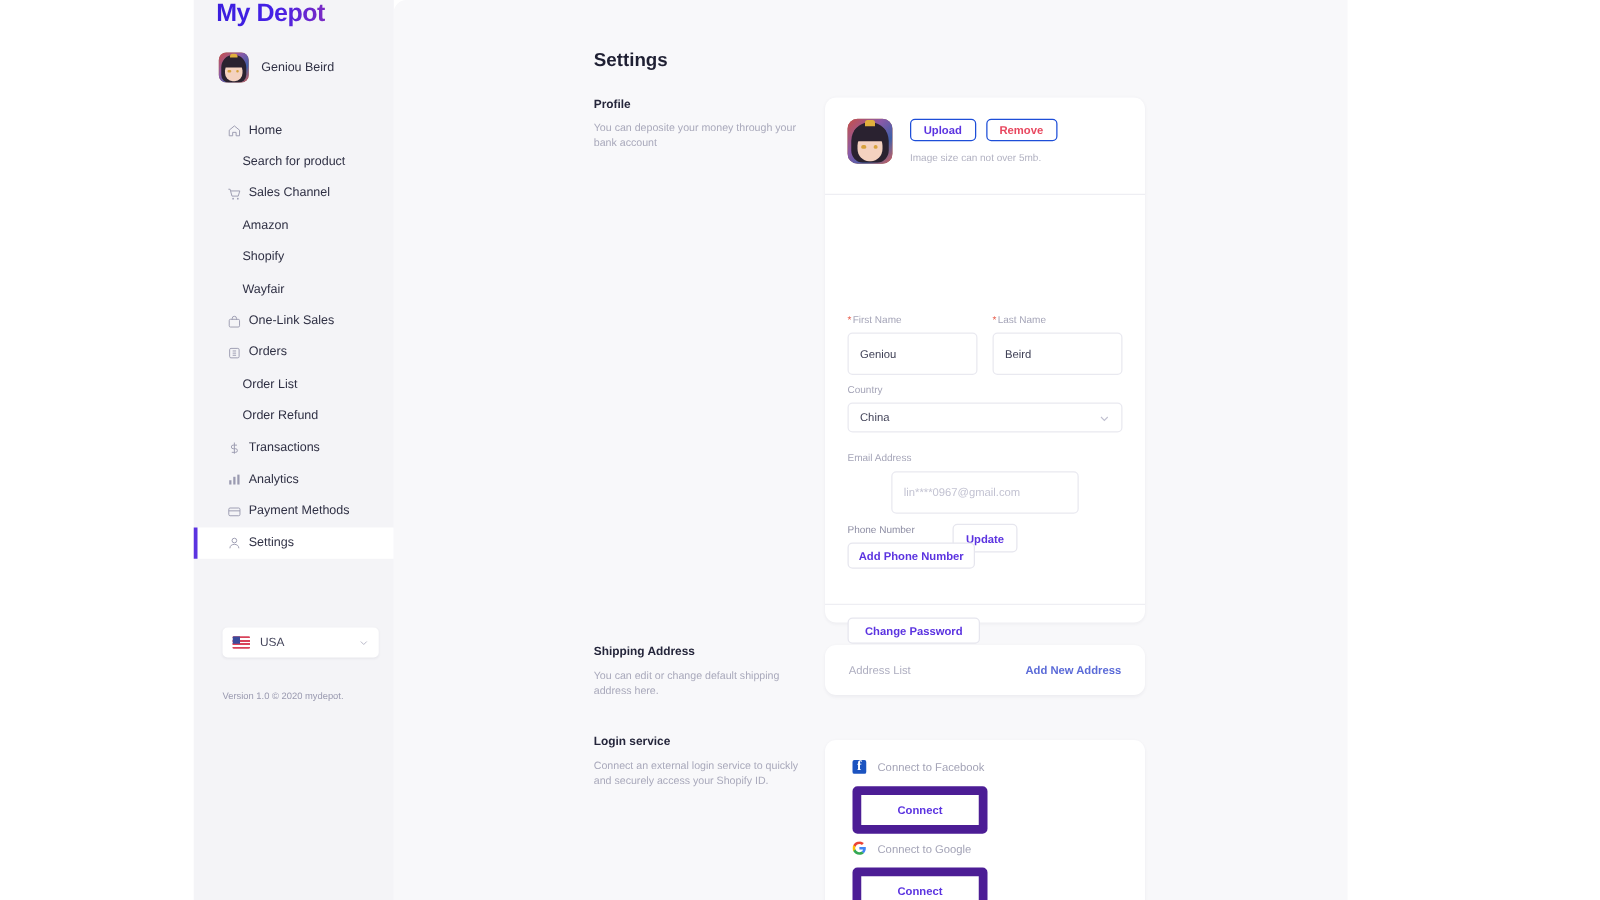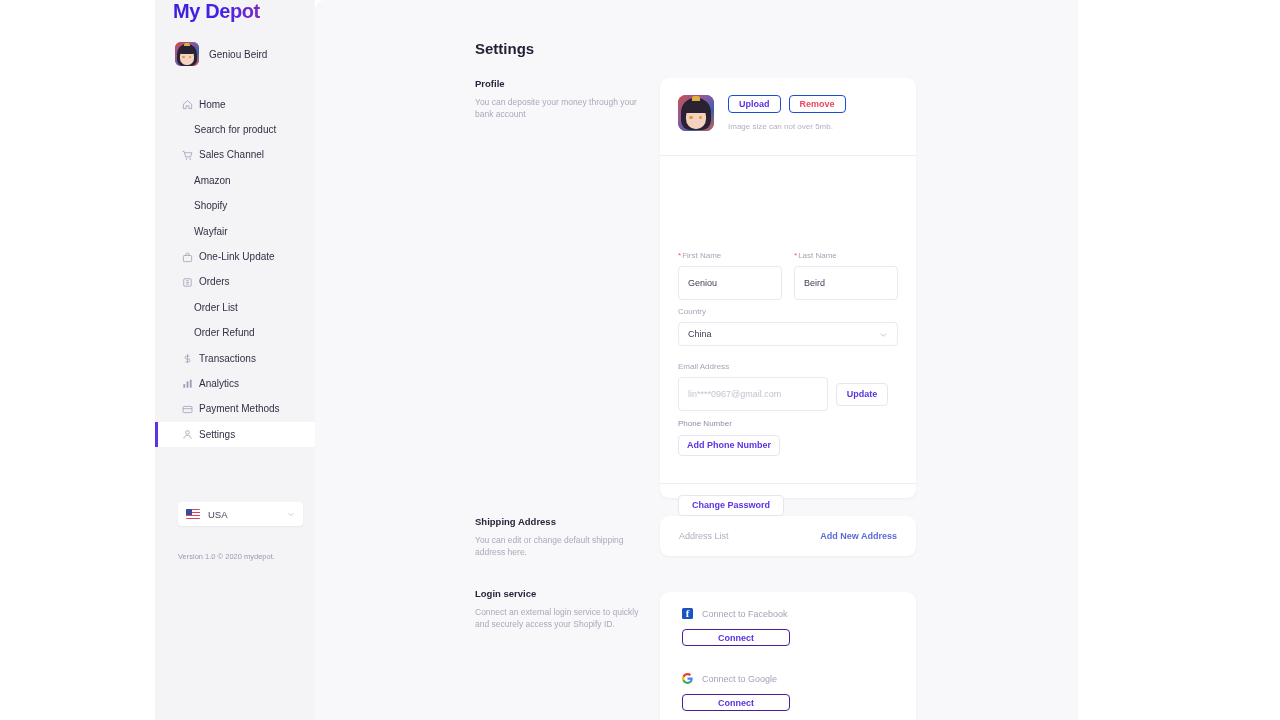--- a/index.html
+++ b/index.html
@@ -296,21 +296,21 @@
   .row2 {
     position: absolute;
     left: 18px; top: 173px;
     width: 220px;
     display: flex; gap: 12px;
   }
   .row2 > div { width: 104px; }
 
   .grp-country { position: absolute; left: 18px; top: 229px; width: 220px; }
   .grp-email   { position: absolute; left: 18px; top: 284px; width: 220px; }
-  .grp-email .line { display: flex; gap: 8px; align-items: center; }
+  .grp-email .line { display: flex; gap: 8px; align-items: center; flex-direction: column; }
   .grp-email .inp { width: 150px; }
   .btn-update {
     height: 23px; width: 52px;
     border: 1px solid #e6e6ee;
     border-radius: 4px;
     background: #fff;
     color: #5b33e0;
     font-size: 9px; font-weight: bold;
     font-family: "Liberation Sans", sans-serif;
     cursor: pointer;
@@ -357,22 +357,22 @@
     display: flex; align-items: center; justify-content: space-between;
   }
   .addr-inner .al { font-size: 9px; color: #aeaec0; }
   .addr-inner .an { font-size: 9px; font-weight: bold; color: #5b6bd8; cursor: pointer; }
 
   
   .svc { position: absolute; left: 22px; }
   .svc .hdr { display: flex; align-items: center; gap: 9px; margin-bottom: 10px; }
   .svc .hdr .nm { font-size: 9px; color: #a3a3b6; }
   .btn-connect {
-    width: 108px; height: 17px;
-    border: 1px solid #4c1d95;
+    width: 108px; height: 38px;
+    border: 7px solid #4c1d95;
     border-radius: 4px;
     background: #fff;
     color: #5b33e0;
     font-size: 9px; font-weight: bold;
     font-family: "Liberation Sans", sans-serif;
     cursor: pointer;
     display:flex; align-items:center; justify-content:center;
   }
   #svc-fb { top: 16px; }
   #svc-gg { top: 81px; }
@@ -459,21 +459,21 @@
         <div class="nav-item">
           <span class="label">Wayfair</span>
         </div>
         <div class="nav-item has-icon">
           <span class="ico">
             <svg viewBox="0 0 16 16">
               <rect x="2" y="5" width="12" height="9" rx="1.5" fill="none" stroke="currentColor" stroke-width="1.1"></rect>
               <path d="M5.5 5.5V4a2.5 2.5 0 0 1 5 0v1.5" fill="none" stroke="currentColor" stroke-width="1.1"></path>
             </svg>
           </span>
-          <span class="label">One-Link Update</span>
+          <span class="label">One-Link Sales</span>
         </div>
         <div class="nav-item has-icon">
           <span class="ico">
             <svg viewBox="0 0 16 16">
               <rect x="2.5" y="2.5" width="11" height="11" rx="1.5" fill="none" stroke="currentColor" stroke-width="1.1"></rect>
               <path d="M6 5.5h4M6 8h4M6 10.5h4" stroke="currentColor" stroke-width="1.1"></path>
             </svg>
           </span>
           <span class="label">Orders</span>
         </div>

